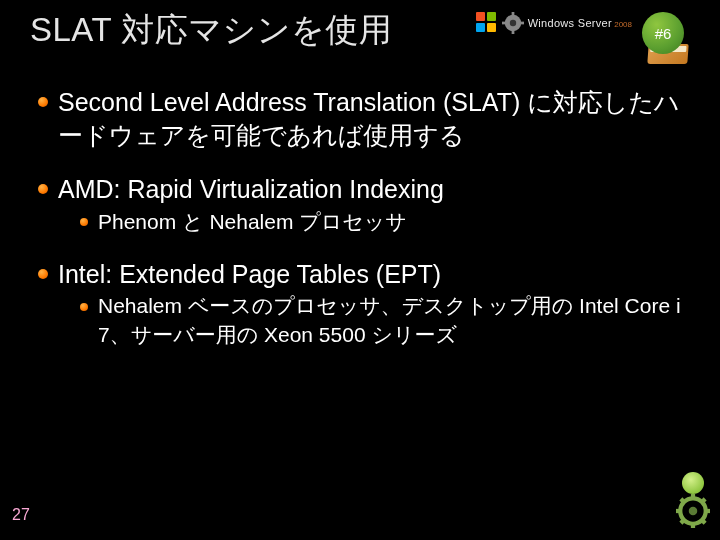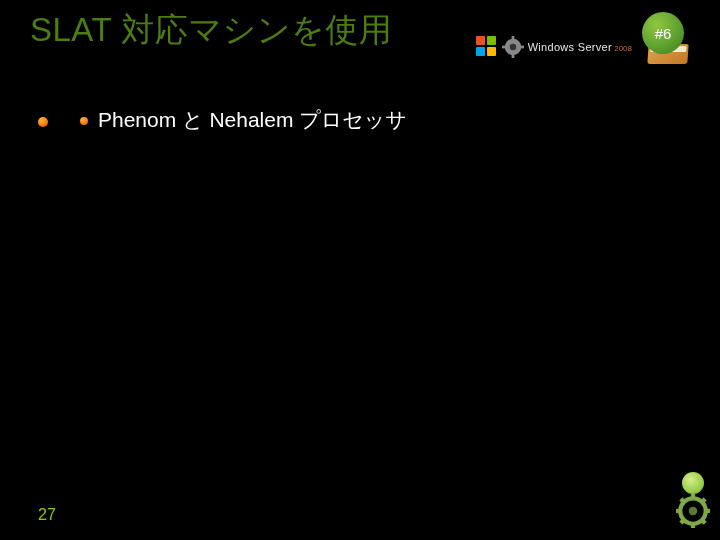--- a/index.html
+++ b/index.html
@@ -20,34 +20,34 @@
   }
   .header {
     display: flex;
     align-items: flex-start;
     justify-content: space-between;
     margin-bottom: 22px;
   }
   .title {
     font-size: 33px;
     font-weight: 400;
-    color: #4d7c0f;
+    color: #e5e5e5;
     letter-spacing: 0.5px;
   }
   .header-right {
     display: flex;
     align-items: flex-start;
     gap: 10px;
     margin-top: 4px;
   }
   .logo-group {
     display: flex;
     align-items: center;
     gap: 4px;
-    margin-top: 24px;
+    margin-top: 0;
   }
   .win-flag {
     width: 22px;
     height: 22px;
     position: relative;
     display: inline-block;
   }
   .win-flag span {
     position: absolute;
     width: 9px;
@@ -156,23 +156,23 @@
     left: -18px;
     top: 0.5em;
     width: 8px;
     height: 8px;
     background: radial-gradient(circle at 35% 30%, #ffb347 0%, #ff7a00 60%, #c45500 100%);
     border-radius: 50%;
   }
   .page-num {
     position: absolute;
     bottom: 16px;
-    left: 38px;
+    left: 12px;
     font-size: 16px;
-    color: #84cc16;
+    color: #f9a8d4;
   }
   .corner-deco {
     position: absolute;
     right: 8px;
     bottom: 8px;
     width: 60px;
     height: 60px;
   }
   .bulb {
     position: absolute;
@@ -223,34 +223,44 @@
         </span>
       </div>
       <div class="badge">
         <div class="badge-circle">#6</div>
         <div class="badge-book"></div>
       </div>
     </div>
   </div>
 
   <ul class="bl lvl1">
+    <li><span>Second Level Address Translation (SLAT) に対応したハードウェアを可能であれば使用する</span></li>
   </ul>
 
   <div class="gap"></div>
 
   <ul class="bl lvl1">
     <li>
+      <span>AMD: Rapid Virtualization Indexing</span>
       <ul class="bl2">
         <li><span>Phenom と Nehalem プロセッサ</span></li>
       </ul>
     </li>
   </ul>
 
   <div class="gap"></div>
 
+  <ul class="bl lvl1">
+    <li>
+      <span>Intel: Extended Page Tables (EPT)</span>
+      <ul class="bl2">
+        <li><span>Nehalem ベースのプロセッサ、デスクトップ用の Intel Core i 7、サーバー用の Xeon 5500 シリーズ</span></li>
+      </ul>
+    </li>
+  </ul>
 
   <div class="page-num">27</div>
 
   <div class="corner-deco">
     <div class="bulb"></div>
     <svg class="gear2" viewBox="0 0 24 24">
       <circle cx="12" cy="12" r="9" fill="none" stroke="#7fa84a" stroke-width="3"></circle>
       <circle cx="12" cy="12" r="3" fill="#5a7a35"></circle>
       <g fill="#7fa84a">
           <rect x="10.5" y="0" width="3" height="4"></rect>

